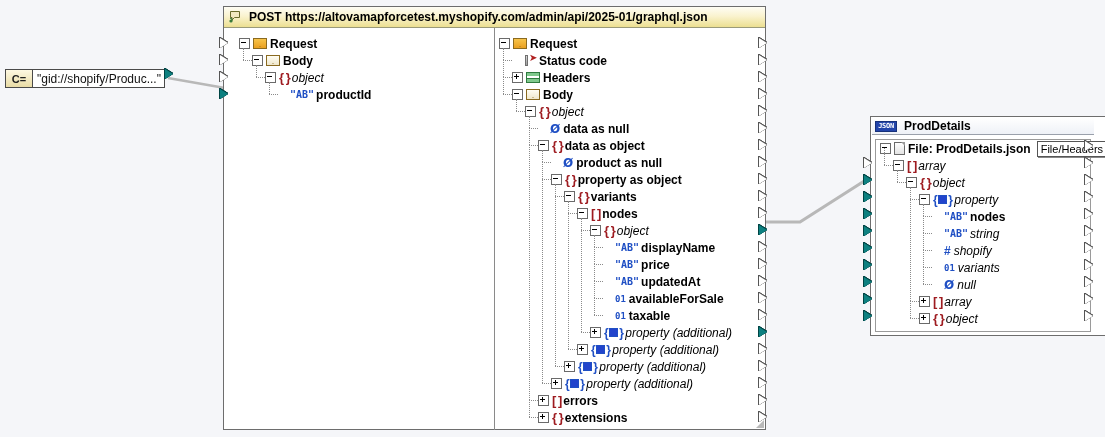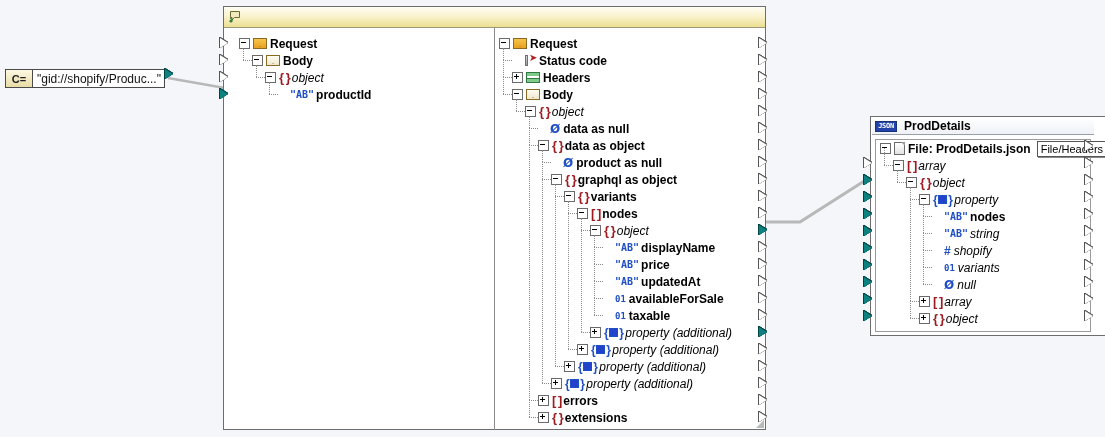--- a/index.html
+++ b/index.html
@@ -129,20 +129,21 @@
   <div class="node" id="ws-panel">
 
     <div class="ws-header">
       <span class="ic">
         <svg width="14" height="14" viewBox="0 0 14 14">
           <path d="M2.5 1.5 h9 v6 h-5 l-2.5 2.5 v-2.5 h-1.5 z" fill="#f2e8c0" stroke="#6a6a2a" stroke-width="1"></path>
           <circle cx="3" cy="11" r="1.6" fill="#3a7a3a"></circle>
           <path d="M4.5 10.5 a3 3 0 0 0 -2.5 -2.5" stroke="#3a7a3a" fill="none" stroke-width="1.2"></path>
         </svg>
       </span>
+      <span>POST https://altovamapforcetest.myshopify.com/admin/api/2025-01/graphql.json</span>
     </div>
 
     <div class="ws-split"></div>
 
     <div class="ws-left">
       <div id="req-rows">
           <div class="row" style="left: 15px; top: 7px;">
             <span class="pm"></span>
             <span class="ic">
               <span class="env orange"></span>
@@ -229,21 +230,21 @@
             <span class="lbl b">data as object</span>
           </div>
           <div class="row" style="left: 56px; top: 126px;">
             <span style="display:inline-block;width:9px;flex:0 0 9px;margin-right:3px;"></span>
             <span class="ic t-null">Ø</span>
             <span class="lbl b">product as null</span>
           </div>
           <div class="row" style="left: 56px; top: 143px;">
             <span class="pm"></span>
             <span class="ic t-brace">{&nbsp;}</span>
-            <span class="lbl b">graphql as object</span>
+            <span class="lbl b">property as object</span>
           </div>
           <div class="row" style="left: 69px; top: 160px;">
             <span class="pm"></span>
             <span class="ic t-brace">{&nbsp;}</span>
             <span class="lbl b">variants</span>
           </div>
           <div class="row" style="left: 82px; top: 177px;">
             <span class="pm"></span>
             <span class="ic t-brack">[&nbsp;]</span>
             <span class="lbl b">nodes</span>

